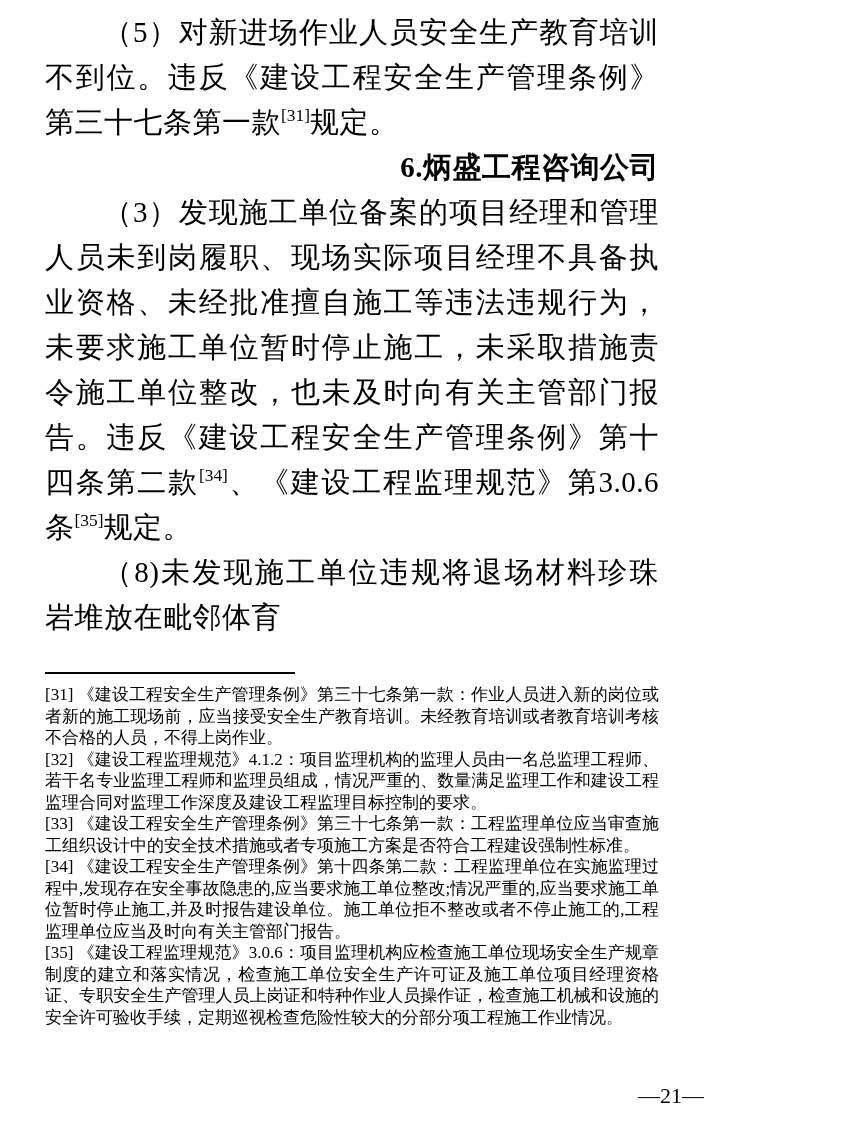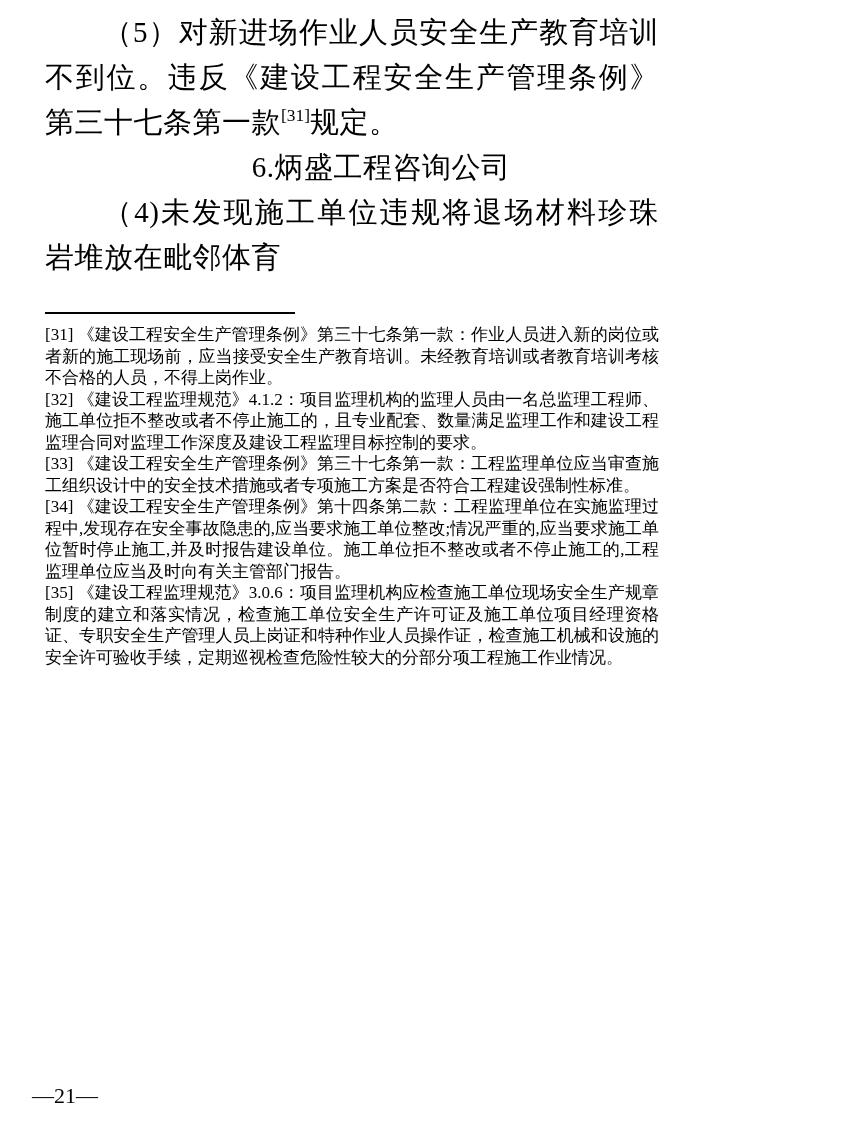--- a/index.html
+++ b/index.html
@@ -22,22 +22,22 @@
   }
   .para {
     margin: 0;
     font-size: 29px;
     line-height: 45px;
     text-align: justify;
     text-indent: 2em;
     letter-spacing: 0.5px;
   }
   .para.heading {
-    font-weight: normal;
-    text-align: center;
+    font-weight: bold;
+    text-align: right;
   }
   .fn-ref {
     font-size: 0.6em;
     line-height: 0;
     vertical-align: super;
     letter-spacing: 0;
   }
   .fn-sep {
     border: none;
     border-top: 2px solid #000000;
@@ -54,37 +54,37 @@
     text-align: justify;
   }
   .fn-marker {
     display: inline;
   }
   .page-footer {
     position: absolute;
     left: 0;
     bottom: 18px;
     width: 100%;
-    text-align: left;
+    text-align: right;
     font-size: 22px;
     line-height: 24px;
-    padding-left: 32px;
   }
 </style>
 </head>
 <body>
 
 <div class="page">
   <div class="content" id="document-body">
       <p class="para">（5）对新进场作业人员安全生产教育培训不到位。违反《建设工程安全生产管理条例》第三十七条第一款<sup class="fn-ref">[31]</sup>规定。</p>
       <p class="para heading">6.炳盛工程咨询公司</p>
-      <p class="para">（4)未发现施工单位违规将退场材料珍珠岩堆放在毗邻体育</p>
+      <p class="para">（3）发现施工单位备案的项目经理和管理人员未到岗履职、现场实际项目经理不具备执业资格、未经批准擅自施工等违法违规行为，未要求施工单位暂时停止施工，未采取措施责令施工单位整改，也未及时向有关主管部门报告。违反《建设工程安全生产管理条例》第十四条第二款<sup class="fn-ref">[34]</sup>、《建设工程监理规范》第3.0.6条<sup class="fn-ref">[35]</sup>规定。</p>
+      <p class="para">（8)未发现施工单位违规将退场材料珍珠岩堆放在毗邻体育</p>
     </div>
   <hr class="fn-sep" style="margin-left:45px;">
   <div class="footnotes" id="footnotes">
       <p class="footnote"><span class="fn-marker">[31] </span><span>《建设工程安全生产管理条例》第三十七条第一款：作业人员进入新的岗位或者新的施工现场前，应当接受安全生产教育培训。未经教育培训或者教育培训考核不合格的人员，不得上岗作业。</span></p>
-      <p class="footnote"><span class="fn-marker">[32] </span><span>《建设工程监理规范》4.1.2：项目监理机构的监理人员由一名总监理工程师、施工单位拒不整改或者不停止施工的，且专业配套、数量满足监理工作和建设工程监理合同对监理工作深度及建设工程监理目标控制的要求。</span></p>
+      <p class="footnote"><span class="fn-marker">[32] </span><span>《建设工程监理规范》4.1.2：项目监理机构的监理人员由一名总监理工程师、若干名专业监理工程师和监理员组成，情况严重的、数量满足监理工作和建设工程监理合同对监理工作深度及建设工程监理目标控制的要求。</span></p>
       <p class="footnote"><span class="fn-marker">[33] </span><span>《建设工程安全生产管理条例》第三十七条第一款：工程监理单位应当审查施工组织设计中的安全技术措施或者专项施工方案是否符合工程建设强制性标准。</span></p>
       <p class="footnote"><span class="fn-marker">[34] </span><span>《建设工程安全生产管理条例》第十四条第二款：工程监理单位在实施监理过程中,发现存在安全事故隐患的,应当要求施工单位整改;情况严重的,应当要求施工单位暂时停止施工,并及时报告建设单位。施工单位拒不整改或者不停止施工的,工程监理单位应当及时向有关主管部门报告。</span></p>
       <p class="footnote"><span class="fn-marker">[35] </span><span>《建设工程监理规范》3.0.6：项目监理机构应检查施工单位现场安全生产规章制度的建立和落实情况，检查施工单位安全生产许可证及施工单位项目经理资格证、专职安全生产管理人员上岗证和特种作业人员操作证，检查施工机械和设施的安全许可验收手续，定期巡视检查危险性较大的分部分项工程施工作业情况。</span></p>
     </div>
   <div class="page-footer">—21—</div>
 </div>
 
 </body></html>

